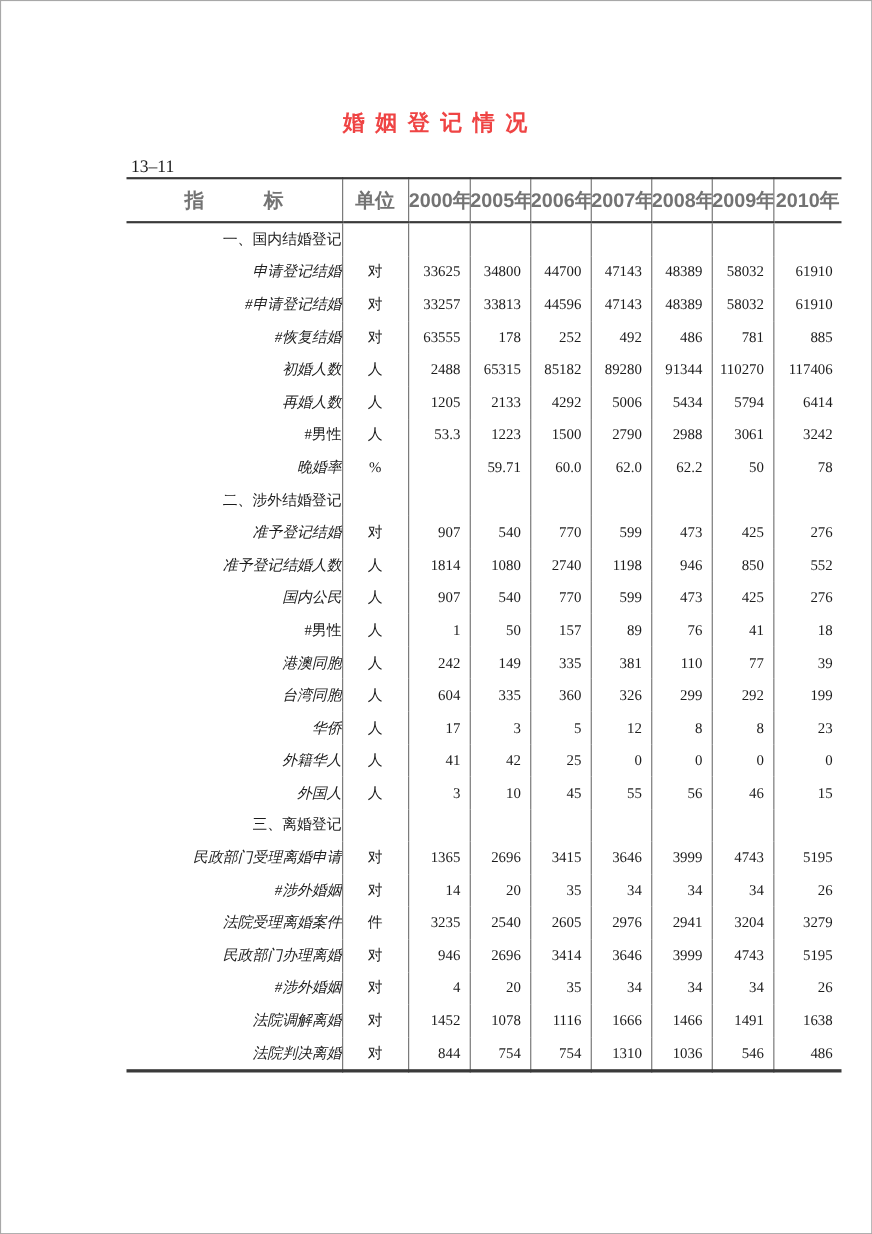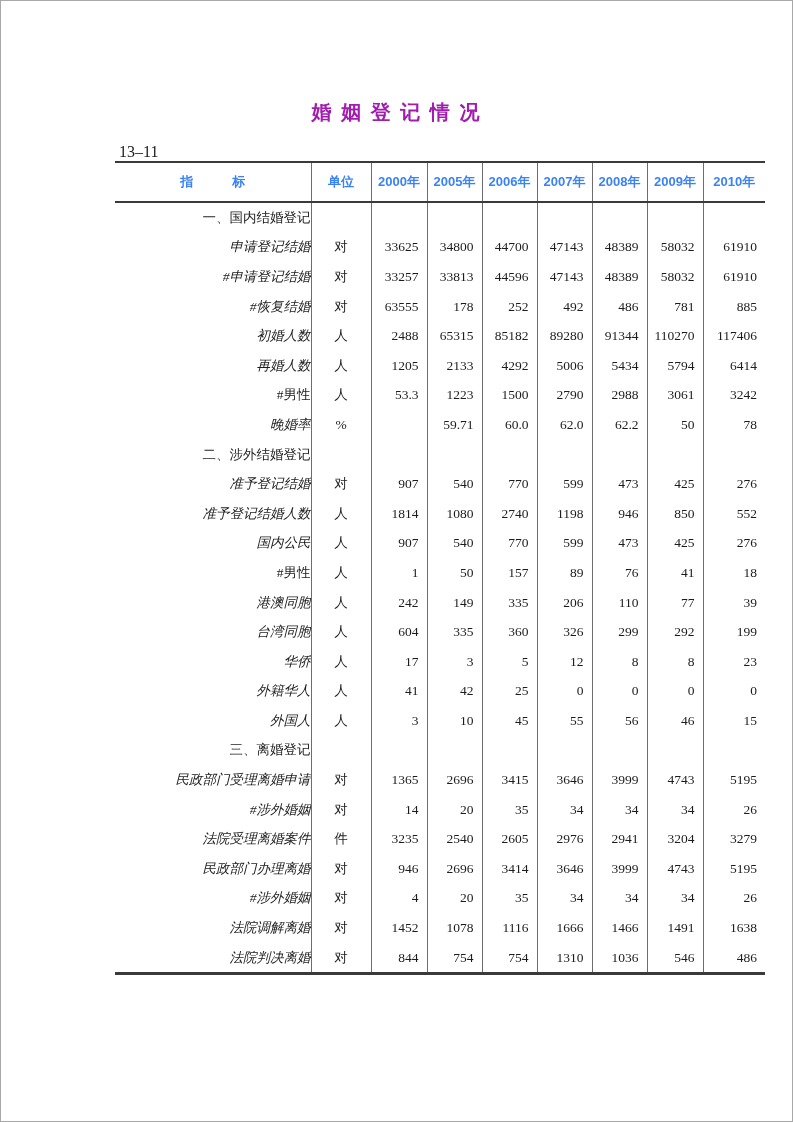--- a/index.html
+++ b/index.html
@@ -18,21 +18,21 @@
     color: #1c1c1c;
   }
   .doc-title {
     padding-top: 96px;
     text-align: center;
     font-family: "Liberation Sans", "DejaVu Sans", sans-serif;
     font-weight: bold;
     font-size: 20px;
     line-height: 30px;
     letter-spacing: 2px;
-    color: #a21caf;
+    color: #ef4444;
   }
   .table-no {
     margin: 17px 0 0 118px;
     font-size: 16px;
     line-height: 15px;
     color: #1c1c1c;
   }
   table.stat-table {
     margin: 2px 0 0 114px;
     width: 650px;
@@ -48,25 +48,25 @@
   table.stat-table col.c4 { width: 55px; }
   table.stat-table col.c5 { width: 55px; }
   table.stat-table col.c6 { width: 55px; }
   table.stat-table col.c7 { width: 56px; }
   table.stat-table col.c8 { width: 62px; }
   thead th {
     height: 38px;
     border-bottom: 2px solid #3a3a3a;
     font-family: "Liberation Sans", "DejaVu Sans", sans-serif;
     font-weight: bold;
-    font-size: 13px;
+    font-size: 18px;
     text-align: center;
     vertical-align: middle;
     padding: 0;
-    color: #3b82f6;
+    color: #737373;
     white-space: nowrap;
     overflow: hidden;
   }
   th.col-1, th.col-2, th.col-3, th.col-4, th.col-5, th.col-6, th.col-7, th.col-8,
   td.col-1, td.col-2, td.col-3, td.col-4, td.col-5, td.col-6, td.col-7, td.col-8 {
     border-left: 1px solid #6d6d6d;
   }
   tbody td {
     height: 29.6px;
     padding: 0;
@@ -257,21 +257,21 @@
           <td class="num col-6">76</td>
           <td class="num col-7">41</td>
           <td class="num col-8">18</td>
         </tr>
         <tr>
           <td class="label indent-1 col-0">港澳同胞</td>
           <td class="unit col-1">人</td>
           <td class="num col-2">242</td>
           <td class="num col-3">149</td>
           <td class="num col-4">335</td>
-          <td class="num col-5">206</td>
+          <td class="num col-5">381</td>
           <td class="num col-6">110</td>
           <td class="num col-7">77</td>
           <td class="num col-8">39</td>
         </tr>
         <tr>
           <td class="label indent-1 col-0">台湾同胞</td>
           <td class="unit col-1">人</td>
           <td class="num col-2">604</td>
           <td class="num col-3">335</td>
           <td class="num col-4">360</td>

